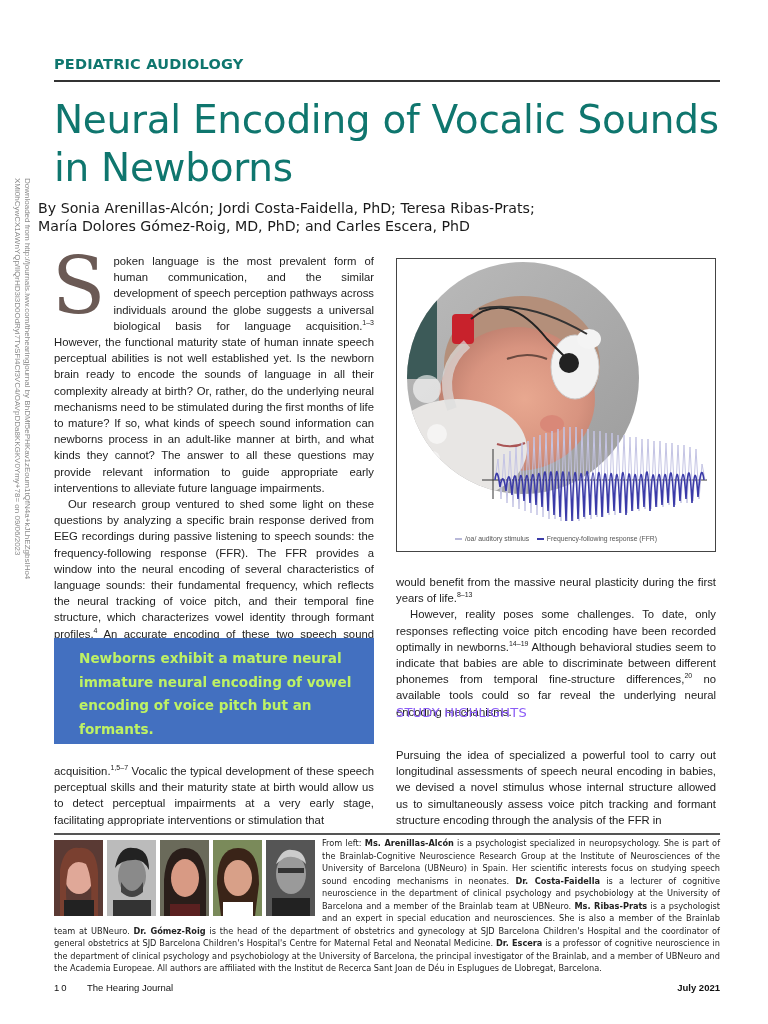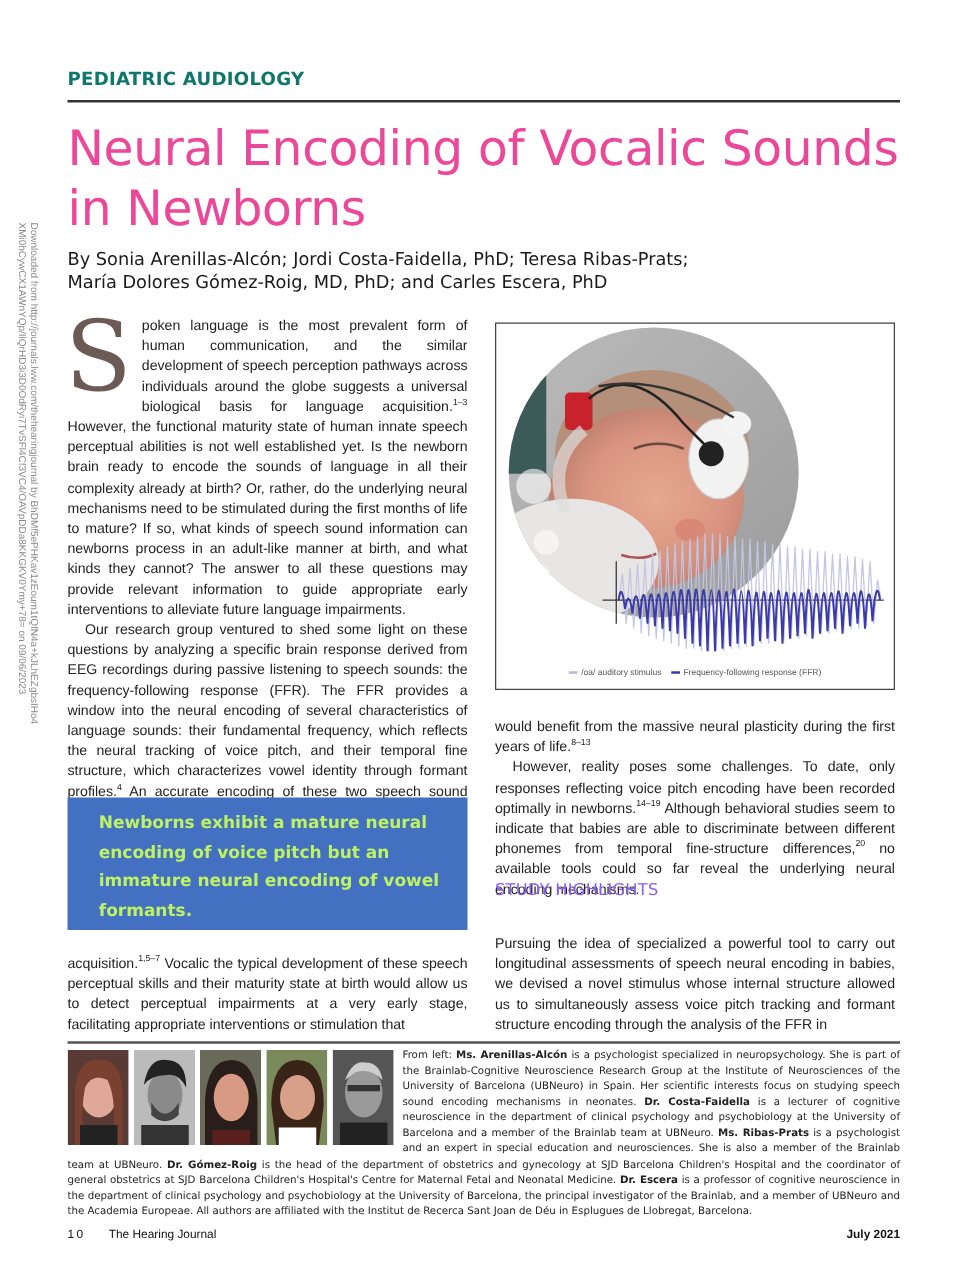--- a/index.html
+++ b/index.html
@@ -1,20 +1,20 @@
 <!DOCTYPE html>
 <html><head>
 <meta charset="utf-8">
 <style>
   html, body { margin:0; padding:0; background:#fff; }
   body { width:768px; height:1024px; position:relative; overflow:hidden; font-family:"Liberation Sans", sans-serif; color:#1a1a1a; }
   .section-label { position:absolute; left:54px; top:56px; font-family:"DejaVu Sans", sans-serif; font-weight:bold; font-size:14.5px; letter-spacing:0.2px; color:#0f766e; }
   .header-rule { position:absolute; left:54px; top:80px; width:666px; height:0; border-top:2px solid #333; }
-  .title { position:absolute; left:54px; top:96px; width:680px; font-family:"DejaVu Sans", sans-serif; font-size:39px; line-height:48px; color:#ec4899; font-weight:normal; letter-spacing:-0.3px; margin:0; }
-  .byline { position:absolute; left:54px; top:199px; width:680px; font-family:"DejaVu Sans", sans-serif; font-size:14.2px; line-height:18px; color:#1a1a1a; margin:0; }
+  .title { position:absolute; left:54px; top:96px; width:680px; font-family:"DejaVu Sans", sans-serif; font-size:39px; line-height:48px; color:#0f766e; font-weight:normal; letter-spacing:-0.3px; margin:0; }
+  .byline { position:absolute; left:38px; top:199px; width:680px; font-family:"DejaVu Sans", sans-serif; font-size:14.2px; line-height:18px; color:#1a1a1a; margin:0; }
   .side-note { position:absolute; left:18px; top:178px; width:20px; height:420px; }
   .side-note div { position:absolute; left:0; top:0; transform-origin:0 0; transform:translate(14px,0) rotate(90deg); white-space:nowrap; font-size:8px; line-height:10px; color:#8a8a8a; }
   .col-left { position:absolute; left:54px; width:320px; font-size:11.3px; line-height:16.2px; text-align:justify; color:#222; }
   .col-left p, .col-right p { margin:0; }
   .col-left p.indent, .col-right p.indent { text-indent:14px; }
   .col-right { position:absolute; left:396px; width:320px; font-size:11.3px; line-height:16.2px; text-align:justify; color:#222; }
   .dropcap { float:left; font-family:"DejaVu Serif", serif; font-size:78px; line-height:62px; color:#6b5a55; margin:2px 8px 0 -2px; height:66px; }
   sup { font-size:7px; line-height:0; vertical-align:5px; }
   .pullquote { position:absolute; left:54px; top:638px; width:320px; height:106px; background:#4370c0; box-sizing:border-box; padding:9px 18px 0 25px; }
   .pullquote div { font-family:"DejaVu Sans", sans-serif; font-weight:bold; color:#bef264; font-size:13.6px; line-height:23.5px; }
@@ -60,22 +60,22 @@
   <p>
     <span class="dropcap">S</span><span>poken language is the most prevalent form of human communication, and the similar development of speech perception pathways across individuals around the globe suggests a universal biological basis for language acquisition.</span><sup>1–3</sup><span> However, the functional maturity state of human innate speech perceptual abilities is not well established yet. Is the newborn brain ready to encode the sounds of language in all their complexity already at birth? Or, rather, do the underlying neural mechanisms need to be stimulated during the first months of life to mature? If so, what kinds of speech sound information can newborns process in an adult-like manner at birth, and what kinds they cannot? The answer to all these questions may provide relevant information to guide appropriate early interventions to alleviate future language impairments.</span>
   </p>
   <p class="indent">
     <span>Our research group ventured to shed some light on these questions by analyzing a specific brain response derived from EEG recordings during passive listening to speech sounds: the frequency-following response (FFR). The FFR provides a window into the neural encoding of several characteristics of language sounds: their fundamental frequency, which reflects the neural tracking of voice pitch, and their temporal fine structure, which characterizes vowel identity through formant profiles.</span><sup>4</sup><span> An accurate encoding of these two speech sound characteristics is essential for future language</span>
   </p>
 </div>
 
 <div class="pullquote">
   <div>Newborns exhibit a mature neural</div>
+  <div>immature neural encoding of vowel</div>
   <div>encoding of voice pitch but an</div>
-  <div>immature neural encoding of vowel</div>
   <div>formants.</div>
 </div>
 
 <div class="col-left" style="top:763px;">
   <p>
     <span>acquisition.</span><sup>1,5–7</sup><span> Vocalic the typical development of these speech perceptual skills and their maturity state at birth would allow us to detect perceptual impairments at a very early stage, facilitating appropriate interventions or stimulation that</span>
   </p>
 </div>
 
 <div class="figure">

